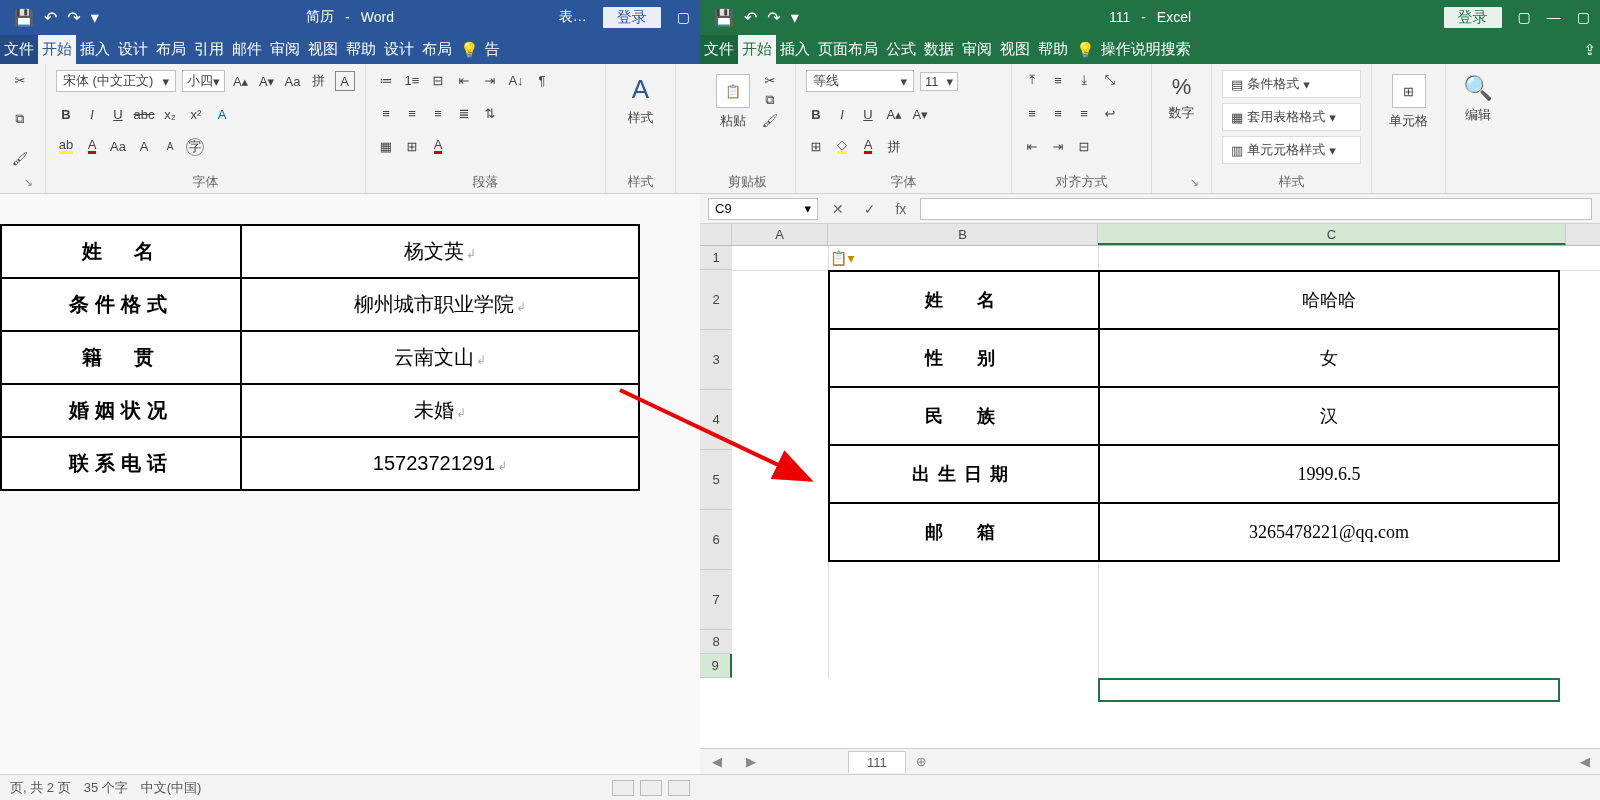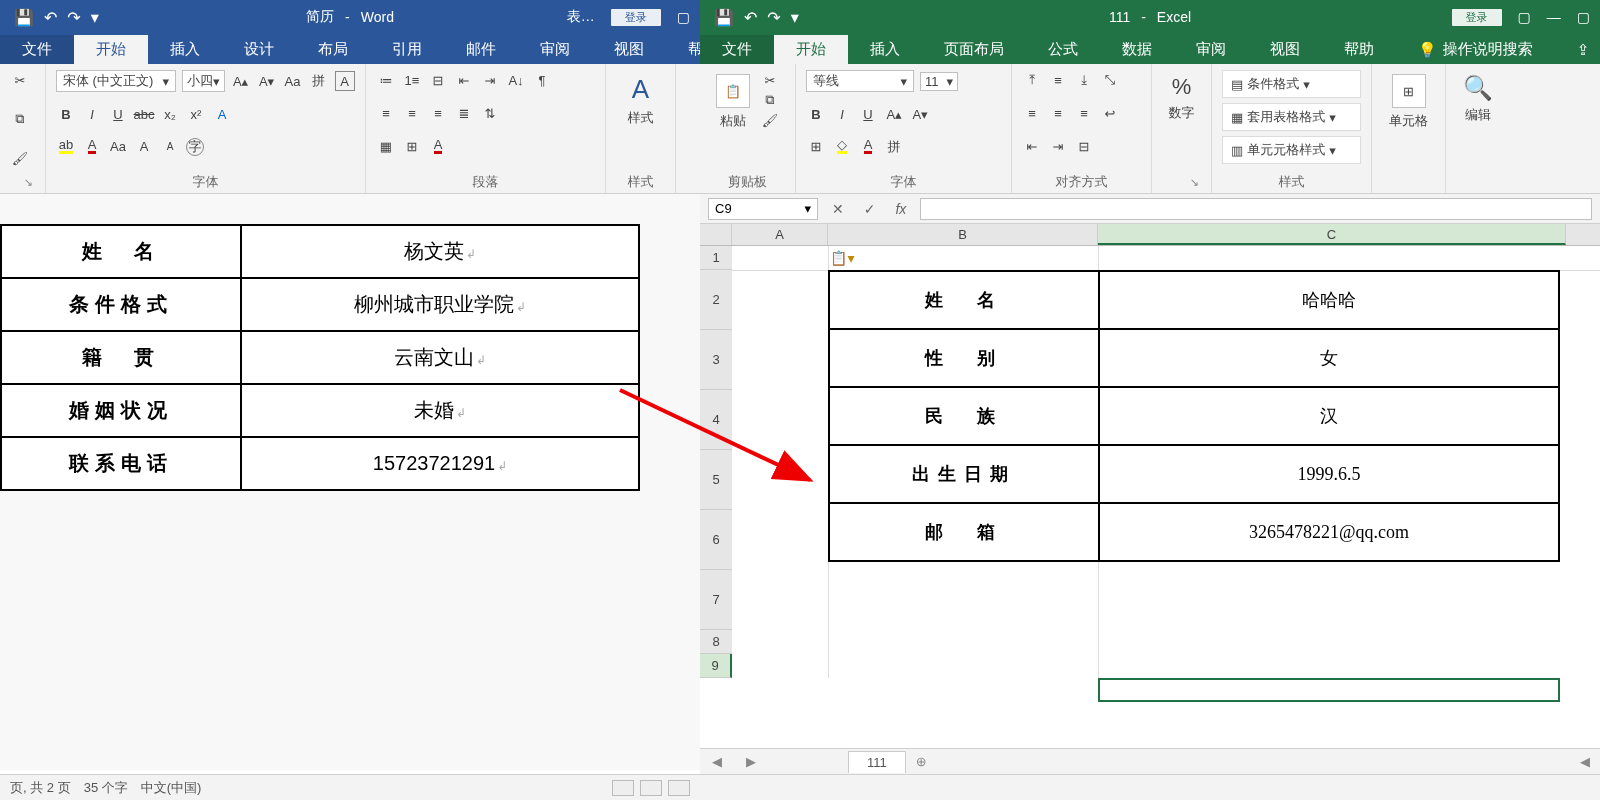--- a/index.html
+++ b/index.html
@@ -7,27 +7,27 @@
 .pane { position: absolute; top: 0; height: 800px; }
 .word { left: 0; width: 700px; }
 .excel { left: 700px; width: 900px; }
 .titlebar { height: 34px; color: #fff; display: flex; align-items: center; font-size: 14px; position: relative; }
 .word .titlebar { background: #2b579a; }
 .excel .titlebar { background: #217346; }
 .qat { display: flex; align-items: center; gap: 10px; padding-left: 14px; }
 .qat span, .winctl span { font-size: 16px; cursor: default; }
 .title-center { position: absolute; left: 50%; transform: translateX(-50%); display: flex; align-items: center; gap: 11px; }
 .title-right { position: absolute; right: 10px; display: flex; align-items: center; gap: 16px; }
-.login-btn { background: rgba(255,255,255,.9); color: #333; padding: 1px 14px; font-size: 11px; border-radius: 1px; }
+.login-btn { background: rgba(255,255,255,.9); color: #333; padding: 1px 14px; font-size: 15px; border-radius: 1px; }
 .excel .login-btn { color: #217346; }
 .word .login-btn { color: #2b579a; }
 .tabs { height: 30px; display: flex; align-items: flex-end; color: #fff; font-size: 15px; }
 .word .tabs { background: #2b579a; }
 .excel .tabs { background: #217346; }
-.tab { padding: 5px 22px; cursor: default; white-space: nowrap; }
+.tab { padding: 5px 4px; cursor: default; white-space: nowrap; }
 .tab.file { background: rgba(0,0,0,.12); }
 .word .tab.active { background: #f3f3f3; color: #2b579a; }
 .excel .tab.active { background: #f3f3f3; color: #217346; }
 .tab.tell { display: flex; align-items: center; gap: 6px; }
 .ribbon { background: #f3f3f3; border-bottom: 1px solid #d0d0d0; display: flex; height: 130px; }
 .rgroup { border-right: 1px solid #dcdcdc; padding: 6px 10px 2px 10px; display: flex; flex-direction: column; justify-content: space-between; position: relative; }
 .rgroup .glabel { text-align: center; font-size: 13px; color: #666; padding-top: 4px; position: relative; }
 .rgroup .gdlg { position: absolute; right: 2px; bottom: 2px; font-size: 11px; color: #888; }
 .rrow { display: flex; align-items: center; gap: 6px; margin-bottom: 4px; }
 .rrow span, .rrow select { font-size: 13px; color: #444; }
@@ -382,21 +382,21 @@
       <div class="glabel"></div>
     </div>
   </div>
   <div class="formula-bar">
     <div class="namebox">
         <span>C9</span>
         <span>▾</span>
       </div>
     <span class="fx-btn">✕</span>
     <span class="fx-btn">✓</span>
-    <span class="fx-btn" style="font-style:italic">fx</span>
+    <span class="fx-btn" style="">fx</span>
     <div style="flex:1;border:1px solid #c0c0c0;background:#fff;height:22px"></div>
   </div>
   <div class="doc-area">
     <div class="col-headers">
       <div class="selall"></div>
       <div class="colh" style="width:96px">A</div>
       <div class="colh" style="width:270px">B</div>
       <div class="colh sel" style="width:468px">C</div>
     </div>
     <div class="grid-body">

